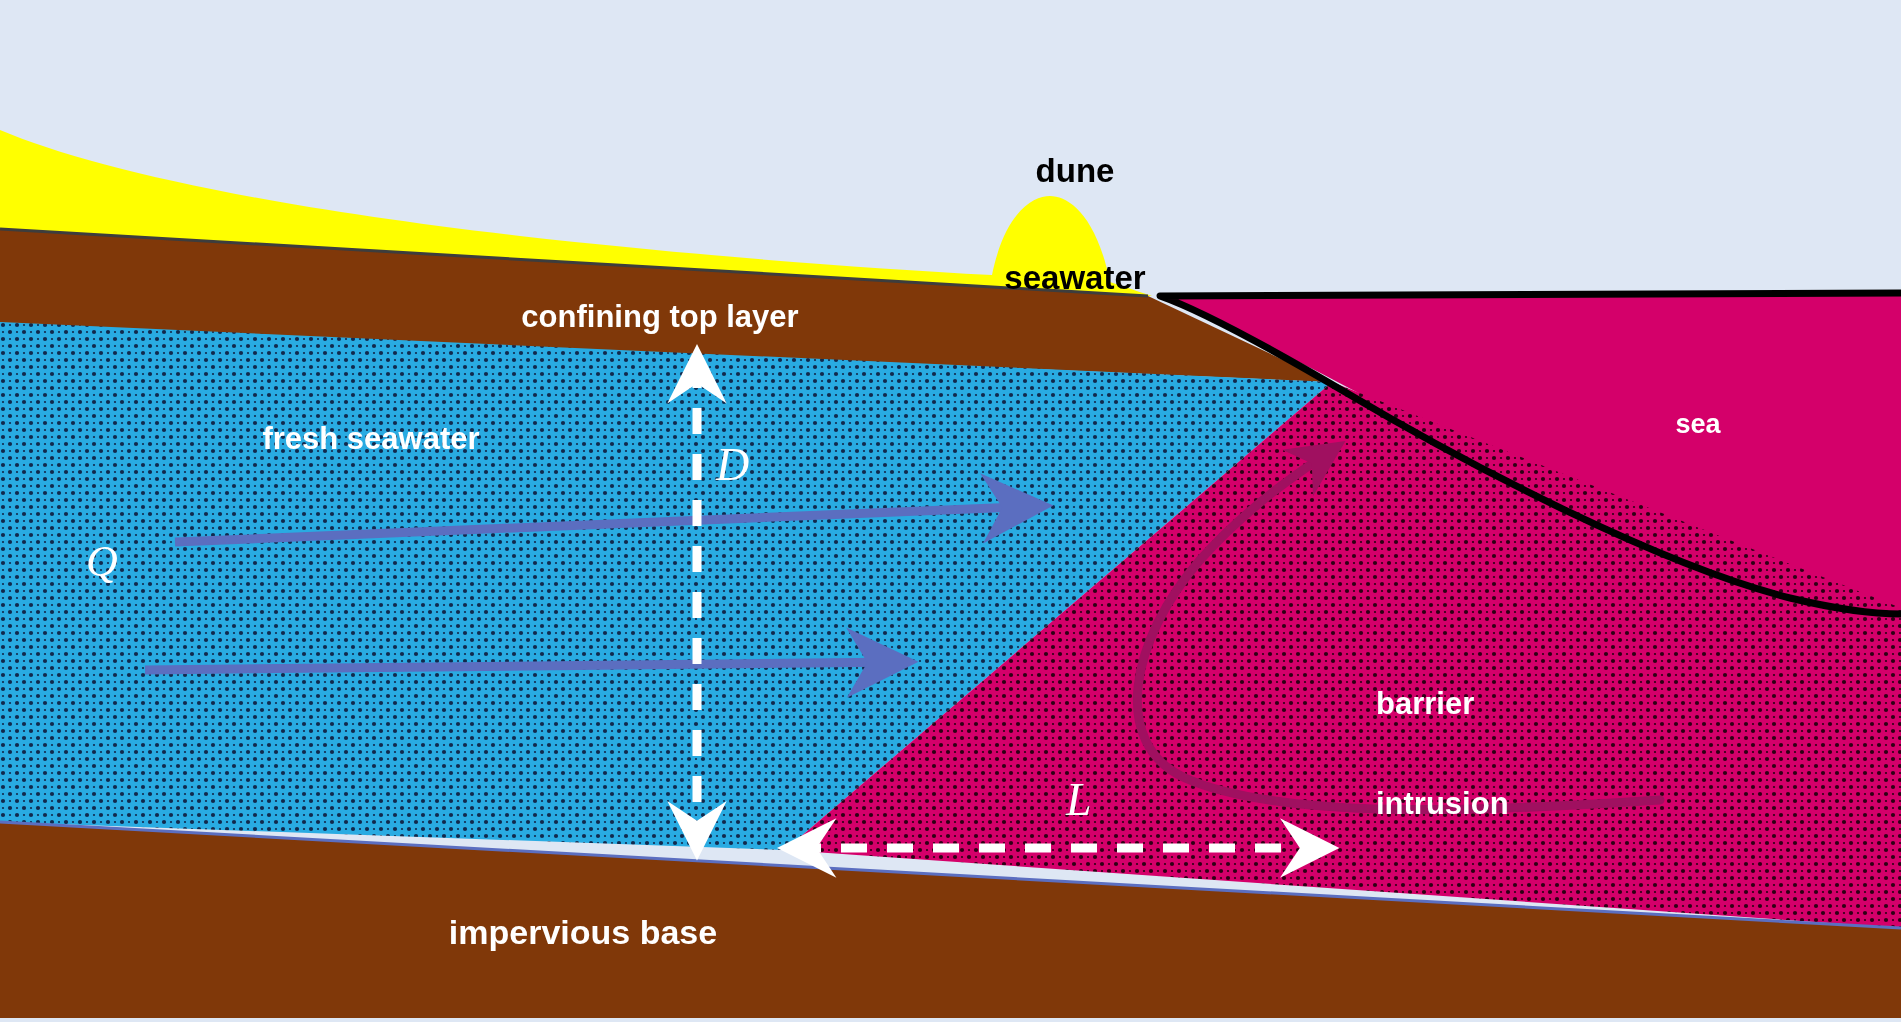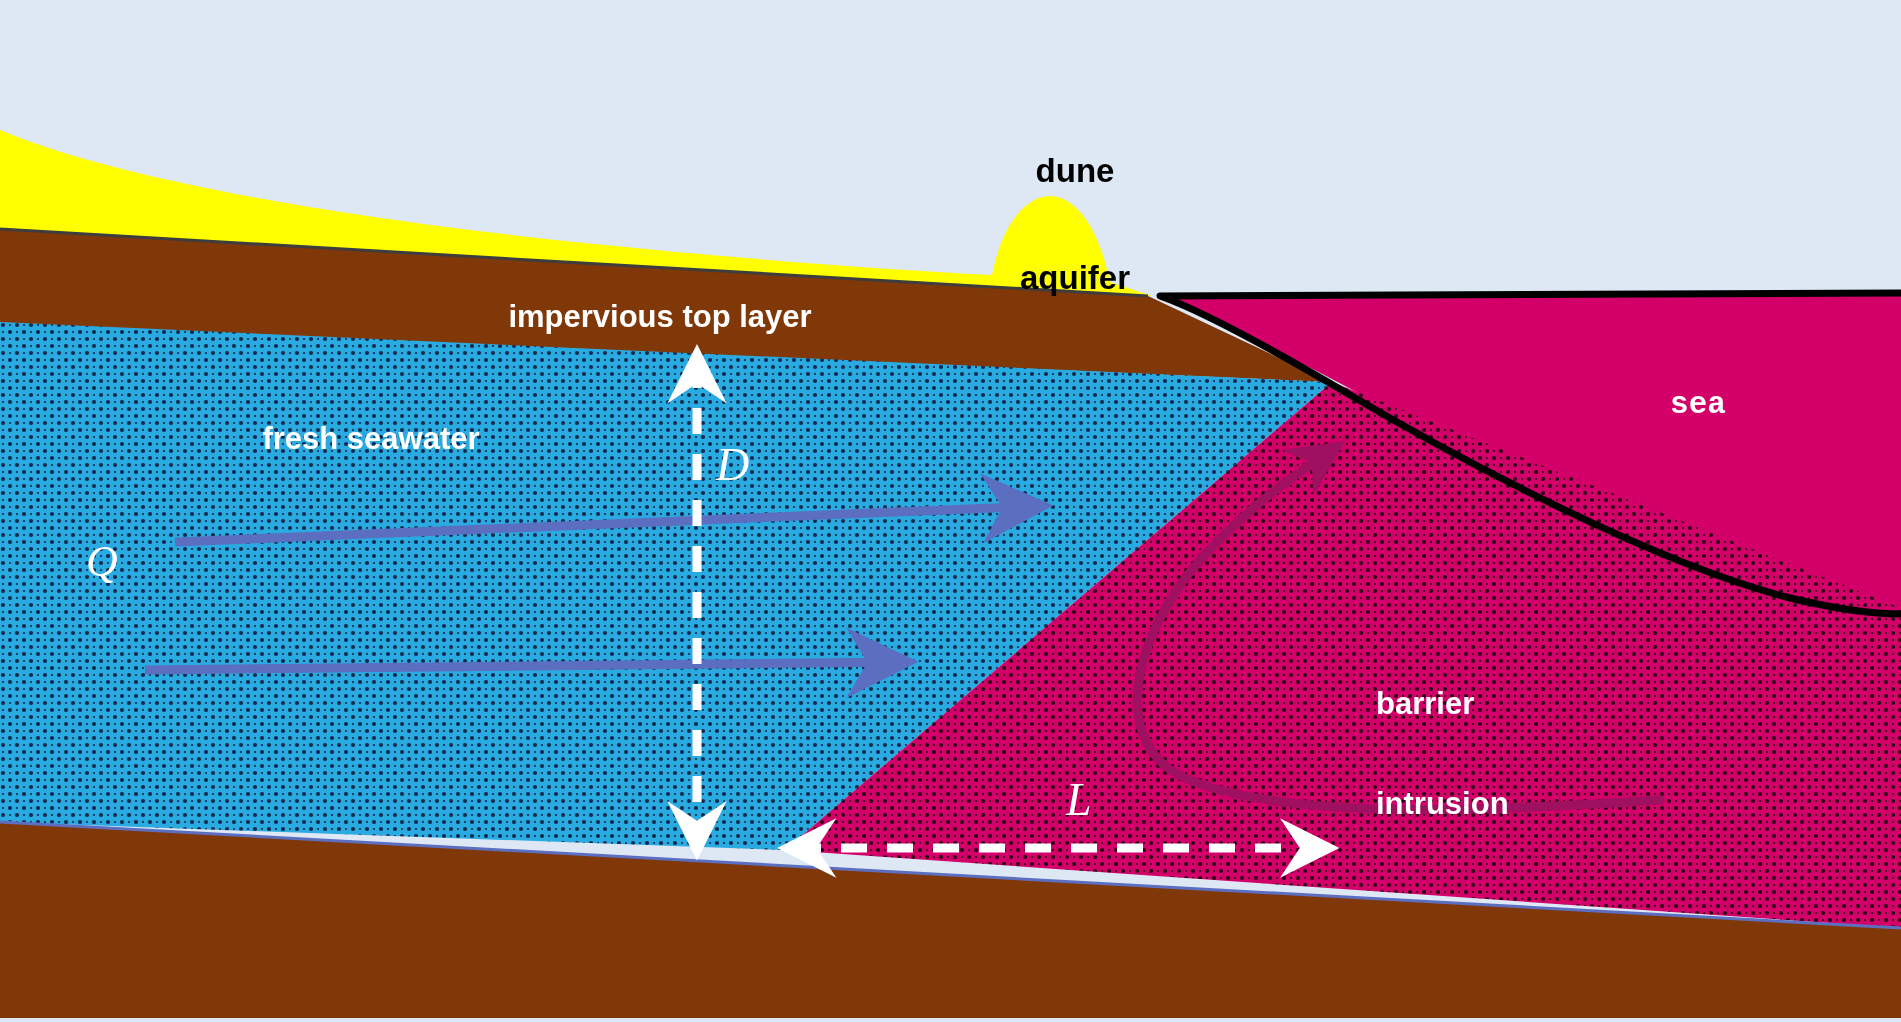--- a/index.html
+++ b/index.html
@@ -118,34 +118,35 @@
              C1110,744 1130,640 1200,560
              C1250,504 1305,468 1335,448" fill="none" stroke="#a01060" stroke-width="9" stroke-linecap="round" marker-end="url(#circHead)"></path>
 
     <path d="M697,362 L697,846" fill="none" stroke="#ffffff" stroke-width="9" stroke-dasharray="26 20" marker-start="url(#whiteHeadStart)" marker-end="url(#whiteHeadEnd)"></path>
 
     <path d="M795,848 L1325,848" fill="none" stroke="#ffffff" stroke-width="9" stroke-dasharray="26 20" marker-start="url(#whiteHeadStart)" marker-end="url(#whiteHeadEnd)"></path>
   </svg>
 
   <div class="lbl lbl-black-bold ctr" style="left:1075px; top:82px; font-size:33px;">
     <div>dune</div>
-    <div>aquifer</div>
+    <div>seawater</div>
   </div>
 
-  <div class="lbl lbl-white-bold ctr" style="left:660px; top:300px; font-size:31px;">impervious top layer</div>
+  <div class="lbl lbl-white-bold ctr" style="left:660px; top:300px; font-size:31px;">confining top layer</div>
 
   <div class="lbl lbl-white-bold ctr" style="left:371px; top:422px; font-size:31px;">fresh seawater</div>
 
-  <div class="lbl lbl-white-bold ctr" style="left:1698px; top:388px; font-size:31px;font-family:Liberation Mono, monospace;">sea</div>
+  <div class="lbl lbl-white-bold ctr" style="left:1698px; top:410px; font-size:27px;">sea</div>
 
   <div class="lbl lbl-white-bold" style="left:1376px; top:620px; font-size:31px;">
     <div>barrier</div>
     <div>intrusion</div>
   </div>
 
+  <div class="lbl lbl-white-bold ctr" style="left:583px; top:914px; font-size:34px;">impervious base</div>
 
   <div class="lbl lbl-italic-serif" style="left:86px; top:538px; font-size:44px;">Q</div>
 
   <div class="lbl lbl-italic-serif" style="left:716px; top:440px; font-size:46px;">D</div>
 
   <div class="lbl lbl-italic-serif" style="left:1066px; top:775px; font-size:46px;">L</div>
 
 </div>
 
 </body></html>

